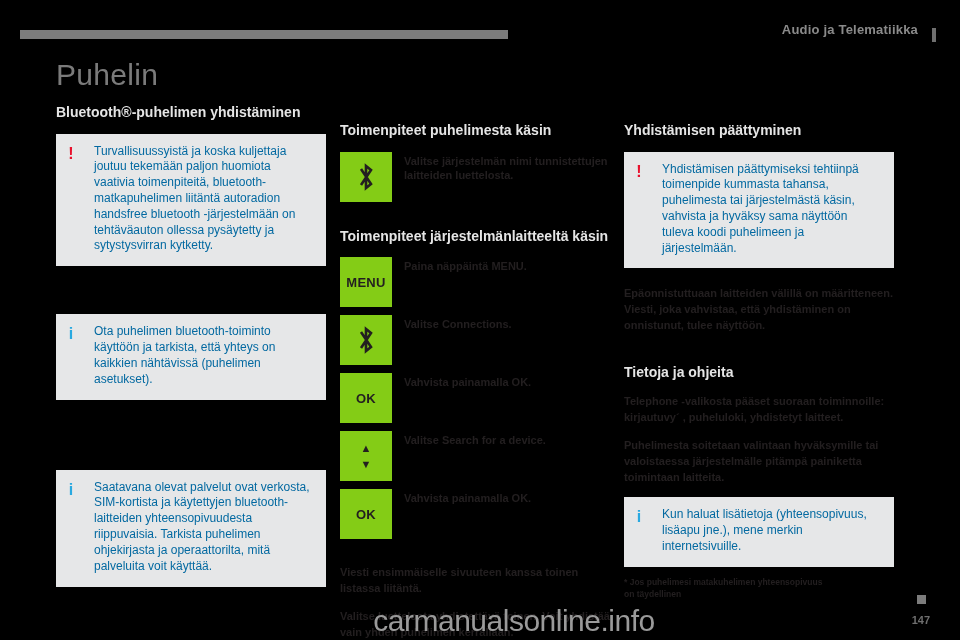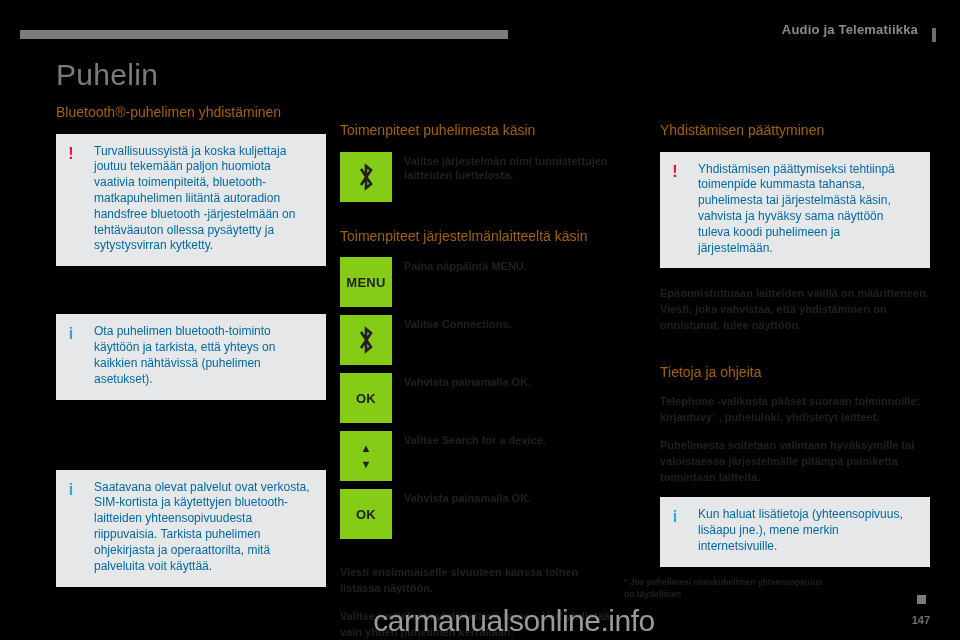--- a/index.html
+++ b/index.html
@@ -51,34 +51,34 @@
   }
 
   
   .col {
     position: absolute;
     top: 60px;
     width: 270px;
   }
   .col-left  { left: 56px; }
   .col-mid   { left: 340px; }
-  .col-right { left: 660px; }
+  .col-right { left: 624px; }
 
   .page-title {
     font-size: 30px;
     font-weight: normal;
     color: #7b7b7b;
     margin: 0 0 14px 0;
     letter-spacing: 0.3px;
     line-height: 1;
   }
   .section-title {
     font-size: 14px;
-    font-weight: normal;
-    color: #a16207;
+    font-weight: bold;
+    color: #e5e5e5;
     margin: 0 0 12px 0;
     line-height: 1.25;
   }
 
   
   .callout {
     background: #e6e7e8;
     padding: 10px 12px 12px 10px;
     display: flex;
     gap: 9px;
@@ -286,21 +286,21 @@
 
     <div class="step">
       <div class="tile">
         <span class="tile-label">OK</span>
       </div>
       <div class="step-text">Vahvista painamalla OK.</div>
     </div>
 
     <div class="spacer-sm"></div>
 
-    <p class="para-bold">Viesti ensimmäiselle sivuuteen kanssa toinen listassa näyttöön.</p>
+    <p class="para-bold">Viesti ensimmäiselle sivuuteen kanssa toinen listassa liitäntä.</p>
     <p class="para-bold">Valitse luettelosta yhdistettävä toinen. Voit yhdistää vain yhden puhelimen kerrallaan.</p>
   </div>
 
   <div class="col col-right">
     <div style="height:62px"></div>
 
     <h2 class="section-title">Yhdistämisen päättyminen</h2>
 
     <div class="callout">
       <div class="mark mark-warn">!</div>

